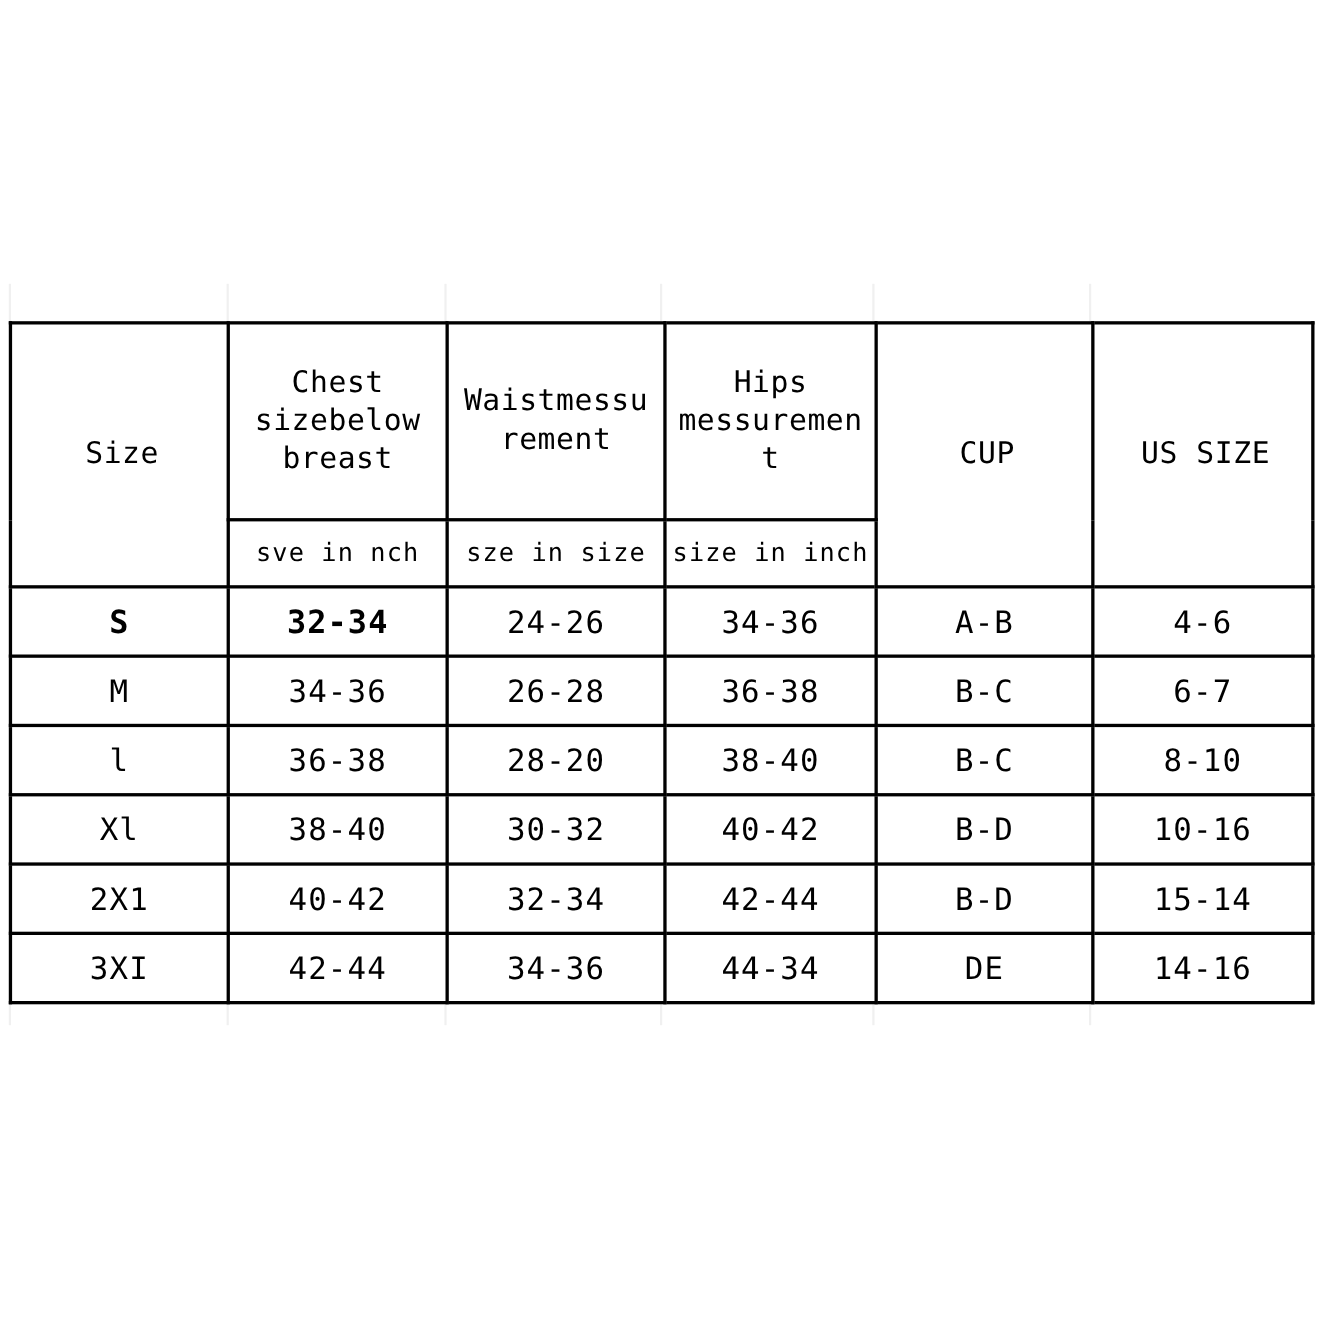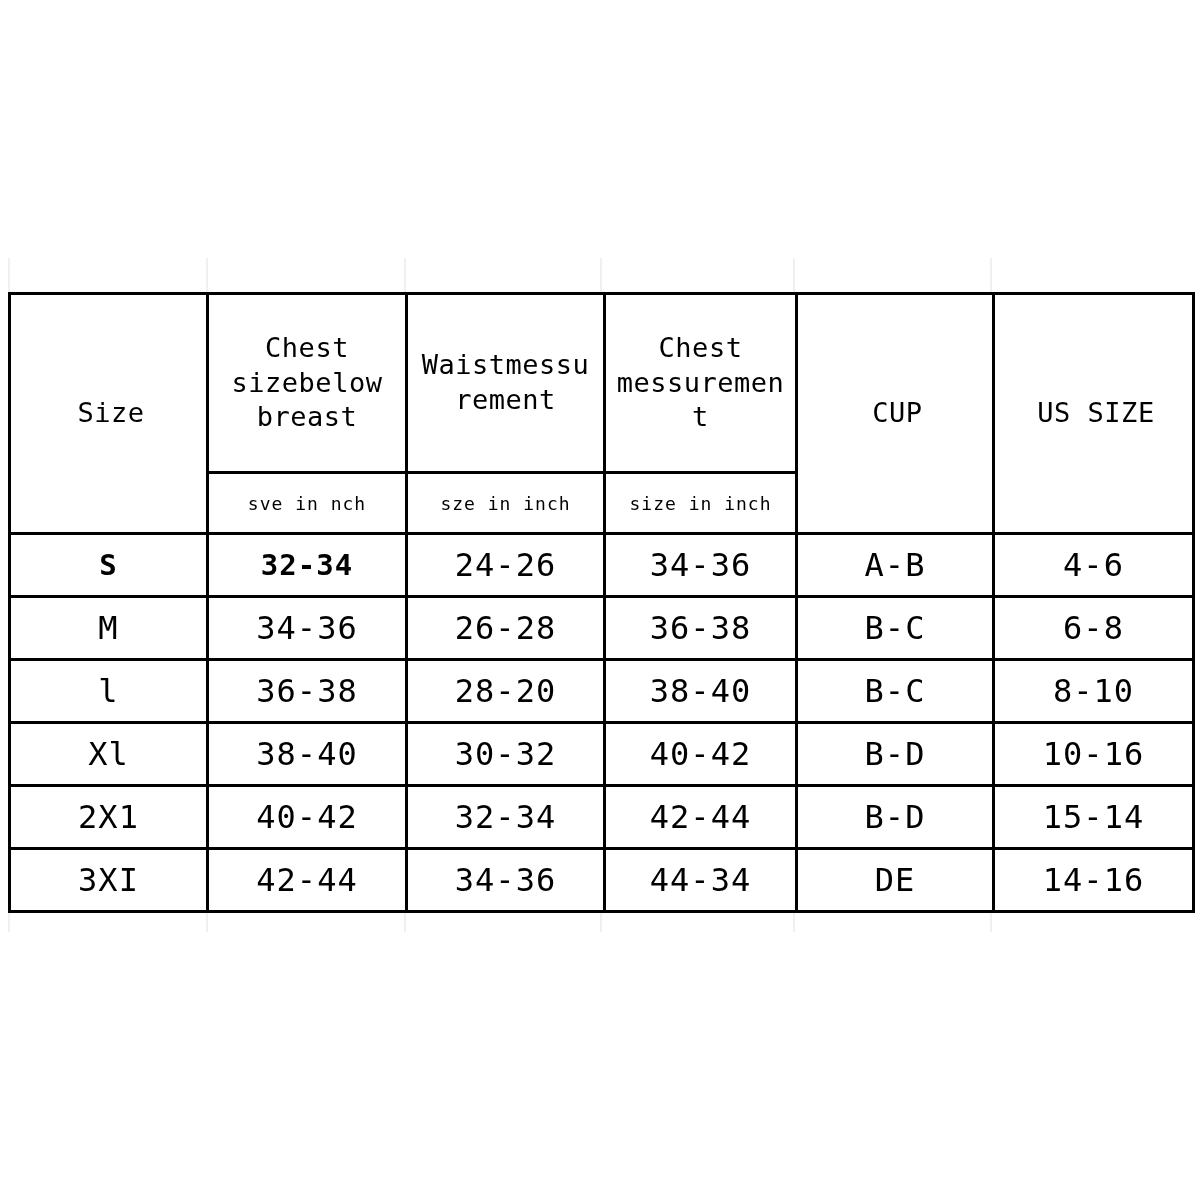--- a/index.html
+++ b/index.html
@@ -65,30 +65,30 @@
   .hdr-main .txt {
     display: block;
     padding: 0 6px;
     white-space: normal;
     word-break: break-word;
   }
   .hdr-left { text-align: left; }
   .hdr-main.center .txt { text-align: center; padding-left: 11px; }
 
   .hdr-sub {
-    font-size: 18px;
+    font-size: 23px;
     font-weight: bold;
     letter-spacing: 1px;
     height: 58px;
   }
 
   
   .body-row td {
     height: 60px;
-    font-size: 32px;
+    font-size: 28px;
     letter-spacing: 1px;
   }
   .body-row td.strong { font-weight: bold; font-size: 29px; }
 </style>
 </head>
 <body>
 
 <div class="guide top" style="left:8px;"></div>
 <div class="guide top" style="left:206px;"></div>
 <div class="guide top" style="left:404px;"></div>
@@ -117,51 +117,51 @@
         <td class="hdr-main center" rowspan="2">
           <span class="txt">Size</span>
         </td>
         <td class="hdr-main hdr-left">
           <span class="txt">Chest sizebelow breast</span>
         </td>
         <td class="hdr-main hdr-left">
           <span class="txt">Waistmessurement</span>
         </td>
         <td class="hdr-main hdr-left">
-          <span class="txt">Chest messurement</span>
+          <span class="txt">Hips messurement</span>
         </td>
         <td class="hdr-main center" rowspan="2">
           <span class="txt">CUP</span>
         </td>
         <td class="hdr-main center" rowspan="2">
           <span class="txt">US SIZE</span>
         </td>
       </tr>
       <tr>
         <td class="hdr-sub">sve in nch</td>
-        <td class="hdr-sub">sze in inch</td>
+        <td class="hdr-sub">sze in size</td>
         <td class="hdr-sub">size in inch</td>
       </tr>
     </thead>
     <tbody>
       <tr class="body-row">
         <td class="strong">S</td>
         <td class="strong">32-34</td>
         <td>24-26</td>
         <td>34-36</td>
         <td>A-B</td>
         <td>4-6</td>
       </tr>
       <tr class="body-row">
         <td>M</td>
         <td>34-36</td>
         <td>26-28</td>
         <td>36-38</td>
         <td>B-C</td>
-        <td>6-8</td>
+        <td>6-7</td>
       </tr>
       <tr class="body-row">
         <td>l</td>
         <td>36-38</td>
         <td>28-20</td>
         <td>38-40</td>
         <td>B-C</td>
         <td>8-10</td>
       </tr>
       <tr class="body-row">

